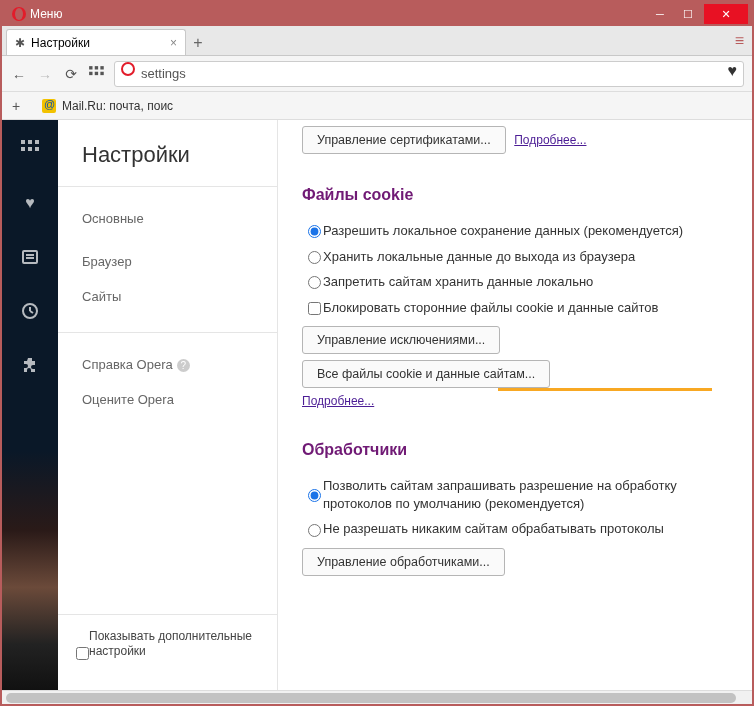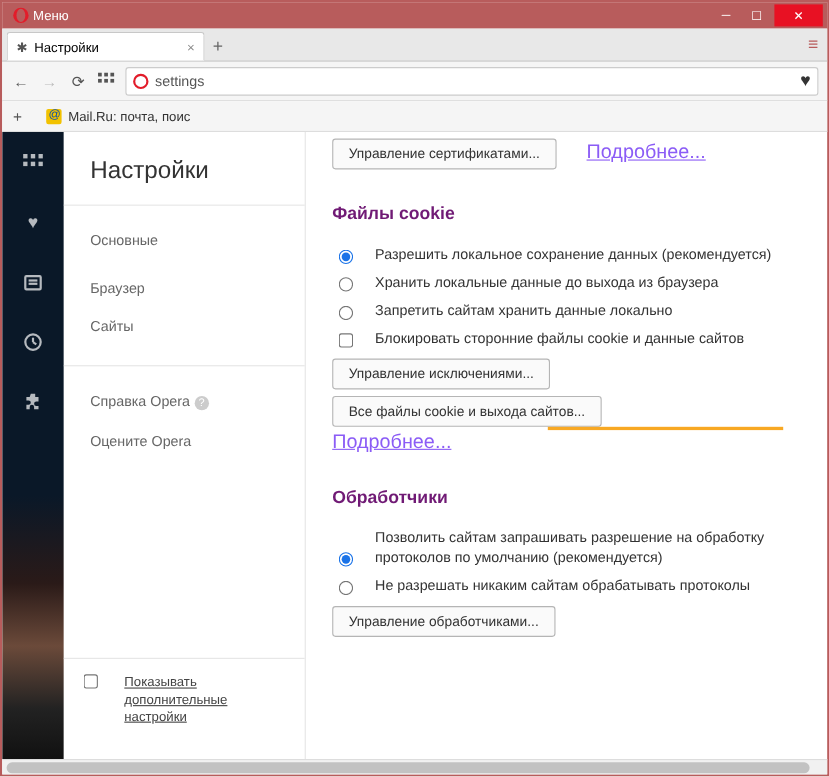--- a/index.html
+++ b/index.html
@@ -20,21 +20,21 @@
 .tab { height: 26px; background: #fff; border: 1px solid #c8c8c8; border-bottom: none; border-radius: 3px 3px 0 0; display: flex; align-items: center; padding: 0 8px; font-size: 12px; gap: 6px; min-width: 180px; position: relative; }
 .tab .gear { color: #555; }
 .tab .close-tab { margin-left: auto; color: #888; font-size: 12px; }
 .new-tab { width: 24px; height: 24px; display: flex; align-items: center; justify-content: center; color: #666; font-size: 16px; }
 .tabstrip .hamburger { position: absolute; right: 8px; top: 6px; color: #b85c5c; font-size: 16px; }
 
 
 .navbar { height: 36px; background: #f5f5f5; display: flex; align-items: center; padding: 0 8px; gap: 8px; border-bottom: 1px solid #ddd; }
 .nav-icon { width: 18px; height: 18px; display: flex; align-items: center; justify-content: center; color: #555; font-size: 14px; }
 .nav-icon.disabled { color: #bbb; }
-.addr { flex: 1; display: flex; align-items: center; border: 1px solid #ccc; border-radius: 3px; height: 26px; background: #fff; padding: 0 6px; gap: 6px; position: relative; }
+.addr { flex: 1; display: flex; border: 1px solid #ccc; border-radius: 3px; height: 26px; background: #fff; padding: 0 6px; gap: 6px; position: relative; }
 .addr .opera-o { width: 14px; height: 14px; border: 2px solid #e21c2a; border-radius: 50%; }
 .addr input { border: none; outline: none; flex: 1; font-size: 13px; color: #555; }
 .addr .heart { position: absolute; right: 6px; color: #333; font-size: 16px; }
 
 
 .bookmarks { height: 28px; background: #f5f5f5; display: flex; align-items: center; padding: 0 6px; gap: 6px; border-bottom: 1px solid #ddd; font-size: 12px; color: #333; }
 .bookmarks .plus { width: 16px; text-align: center; color: #555; font-size: 14px; }
 .bookmarks .favicon { width: 14px; height: 14px; background: #f2c200; border-radius: 2px; display: inline-block; position: relative; }
 .bookmarks .favicon::after { content: "@"; position: absolute; left: 2px; top: -1px; font-size: 11px; color: #1152a8; }
 
@@ -48,30 +48,30 @@
 .rail-icon.grid-i svg rect { fill: #fff; stroke: none; }
 
 
 .sidebar { width: 220px; background: #fff; border-right: 1px solid #e5e5e5; padding: 22px 0 0 0; display: flex; flex-direction: column; }
 .sidebar h1 { font-size: 22px; font-weight: 400; color: #333; padding: 0 24px 18px; }
 .sidebar .sep { height: 1px; background: #e5e5e5; margin: 0 0 14px; }
 .sb-item { padding: 10px 24px; font-size: 13px; color: #666; cursor: default; }
 .sb-item.active { color: #000; font-weight: 600; }
 .sb-item .q { display: inline-block; width: 13px; height: 13px; background: #ccc; color: #fff; border-radius: 50%; font-size: 10px; text-align: center; line-height: 13px; margin-left: 4px; }
 .sidebar .bottom { margin-top: auto; padding: 14px 18px 30px; border-top: 1px solid #e5e5e5; }
-.sidebar .bottom label { font-size: 12px; color: #444; display: flex; gap: 24px; align-items: flex-start; line-height: 1.3; text-decoration: underline; }
+.sidebar .bottom label { font-size: 12px; color: #444; display: flex; gap: 0; align-items: flex-end; line-height: 1.3; }
 
 
 .panel { flex: 1; overflow-y: auto; padding: 0 24px 20px 24px; position: relative; }
 .section-title-cut { font-size: 17px; color: #333; font-weight: 600; margin-top: -8px; padding-bottom: 10px; letter-spacing: .3px; overflow: hidden; height: 14px; }
 .section { margin-top: 26px; }
 .section h2 { font-size: 16px; font-weight: 600; color: #701a75; margin-bottom: 14px; }
-.btn { display: inline-block; border: 1px solid #b5b5b5; background: #fafafa; border-radius: 3px; padding: 6px 14px; font-size: 12.5px; color: #333; margin-right: 23px; margin-bottom: 6px; }
-.link { color: #8b5cf6; font-size: 18px; text-decoration: underline; text-align: right; }
-.option-row { display: flex; align-items: flex-end; gap: 20px; font-size: 13px; color: #333; padding: 4px 0 4px 6px; line-height: 1.35; }
+.btn { display: inline-block; border: 1px solid #b5b5b5; background: #fafafa; border-radius: 3px; padding: 6px 14px; font-size: 12.5px; color: #333; margin-right: 4px; margin-bottom: 6px; }
+.link { color: #4c1d95; font-size: 12px; text-decoration: underline; text-align: right; }
+.option-row { display: flex; align-items: center; gap: 2px; font-size: 13px; color: #333; padding: 4px 0 4px 6px; line-height: 1.35; }
 .option-row input[type=radio], .option-row input[type=checkbox] { margin-top: 2px; accent-color: #1a73e8; }
 .btn-row { margin-top: 6px; position: relative; }
 .underline-orange { height: 3px; background: #f8a823; width: 214px; position: relative; top: -6px; left: 196px; }
 
 
 .hscroll { height: 14px; background: #f1f1f1; border-top: 1px solid #ddd; display: flex; align-items: center; }
 .hscroll .thumb { height: 10px; background: #c2c2c2; border-radius: 5px; margin-left: 4px; width: 730px; }
 
 
 .panel::-webkit-scrollbar { width: 10px; }
@@ -206,21 +206,21 @@
         <label class="option-row">
           <input type="radio" name="ck" style="">
           <span>Запретить сайтам хранить данные локально</span>
         </label>
         <label class="option-row">
           <input type="checkbox" style="">
           <span>Блокировать сторонние файлы cookie и данные сайтов</span>
         </label>
         <div class="btn-row">
           <span class="btn">Управление исключениями...</span>
-          <span class="btn">Все файлы cookie и выхода сайтов...</span>
+          <span class="btn">Все файлы cookie и данные сайтам...</span>
         </div>
         <div class="underline-orange"></div>
         <a class="link" style="position:relative; top:-6px;">Подробнее...</a>
       </div>
 
       <div class="section">
         <h2>Обработчики</h2>
         <label class="option-row">
           <input type="radio" name="hd" checked="" style="">
           <span>Позволить сайтам запрашивать разрешение на обработку протоколов по умолчанию (рекомендуется)</span>

